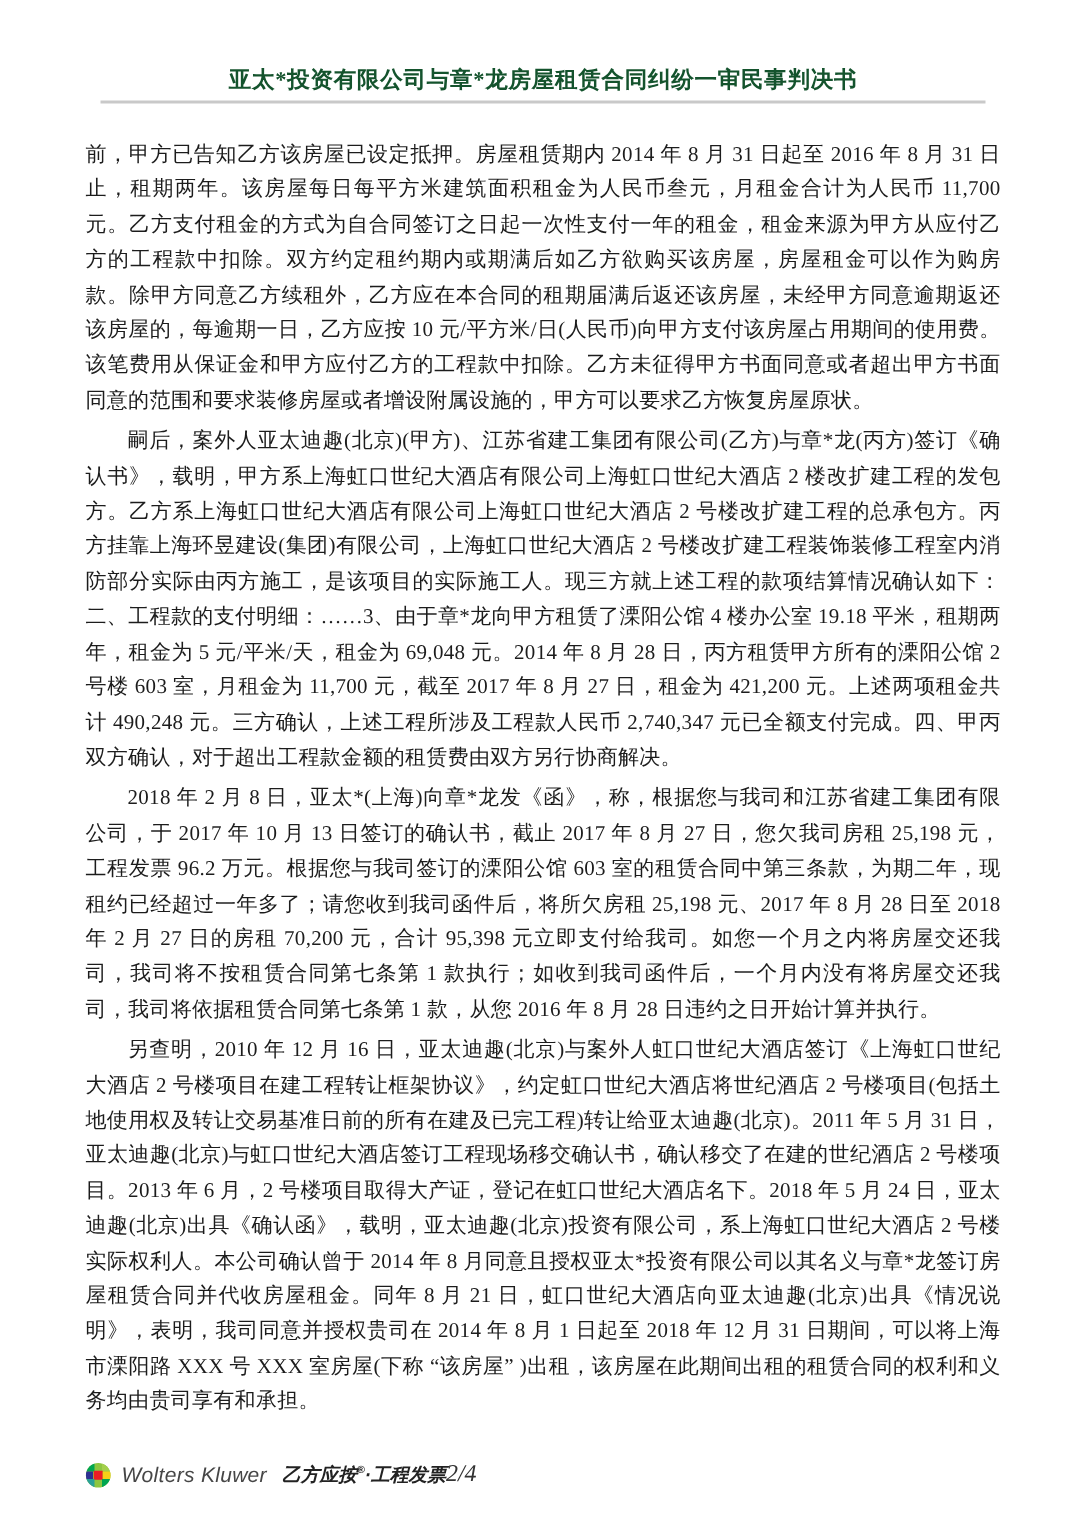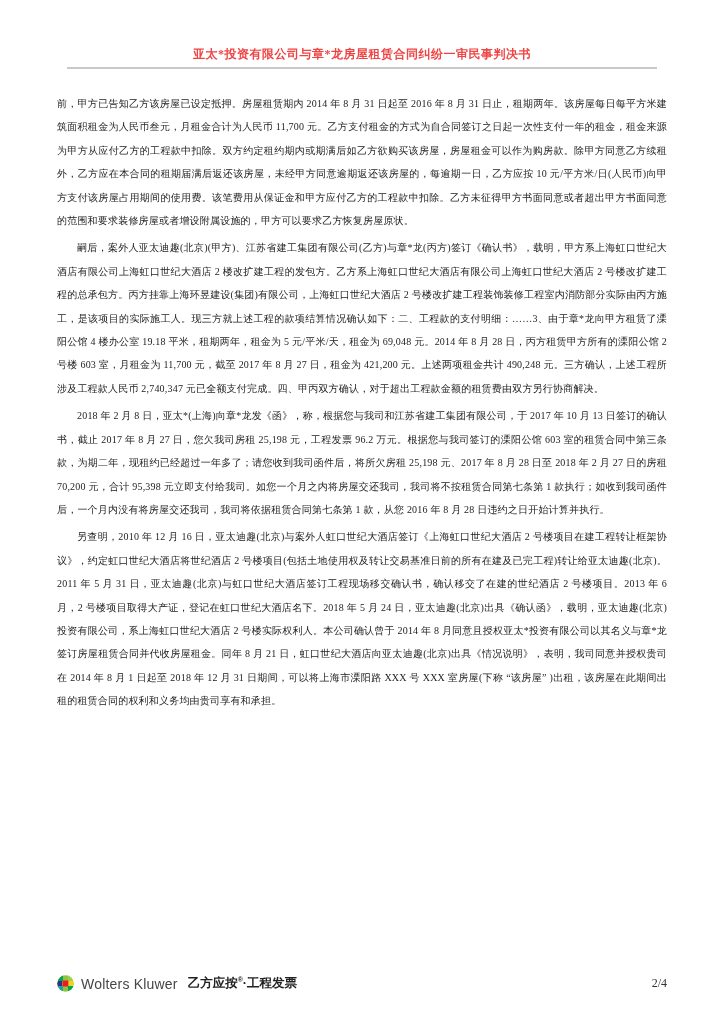--- a/index.html
+++ b/index.html
@@ -17,55 +17,56 @@
     width: 724px;
     height: 1024px;
     padding: 0 57px;
     background: #ffffff;
   }
   .doc-header {
     padding-top: 46px;
     text-align: center;
   }
   .doc-title {
-    font-size: 12px;
+    font-size: 15px;
     font-weight: bold;
-    color: #ef4444;
+    color: #14532d;
     letter-spacing: 0.5px;
     line-height: 16px;
   }
   .title-divider {
     height: 2px;
     background: #c9c9c9;
     margin: 5px 10px 0 10px;
   }
   .doc-body {
     margin-top: 23px;
-    font-size: 10px;
+    font-size: 14px;
     line-height: 23.4px;
     text-align: justify;
     color: #1c1c1c;
     letter-spacing: 0.2px;
   }
   .doc-body p {
     text-indent: 2em;
     margin-bottom: 4px;
   }
   .doc-body p.continuation {
     text-indent: 0;
   }
   .doc-footer {
     position: absolute;
     left: 57px;
     right: 57px;
     bottom: 32px;
     display: flex;
     align-items: center;
-    justify-content: space-between;
+    justify-content: flex-start;
     font-family: "Liberation Sans", "DejaVu Sans", sans-serif;
+    font-style: italic;
   }
   .footer-brand {
     display: flex;
     align-items: center;
     gap: 7px;
   }
   .wk-logo {
     width: 17px;
     height: 17px;
     display: inline-block;
@@ -79,21 +80,21 @@
     font-size: 12.5px;
     font-weight: bold;
     color: #222222;
     margin-left: 3px;
   }
   .brand-zh sup {
     font-size: 7px;
     vertical-align: super;
   }
   .page-number {
-    font-size: 12px;
+    font-size: 16px;
     color: #333333;
     font-family: "Liberation Serif", "DejaVu Serif", serif;
   }
 </style>
 </head>
 <body>
 
 <div class="page">
 
   <div class="doc-header">

